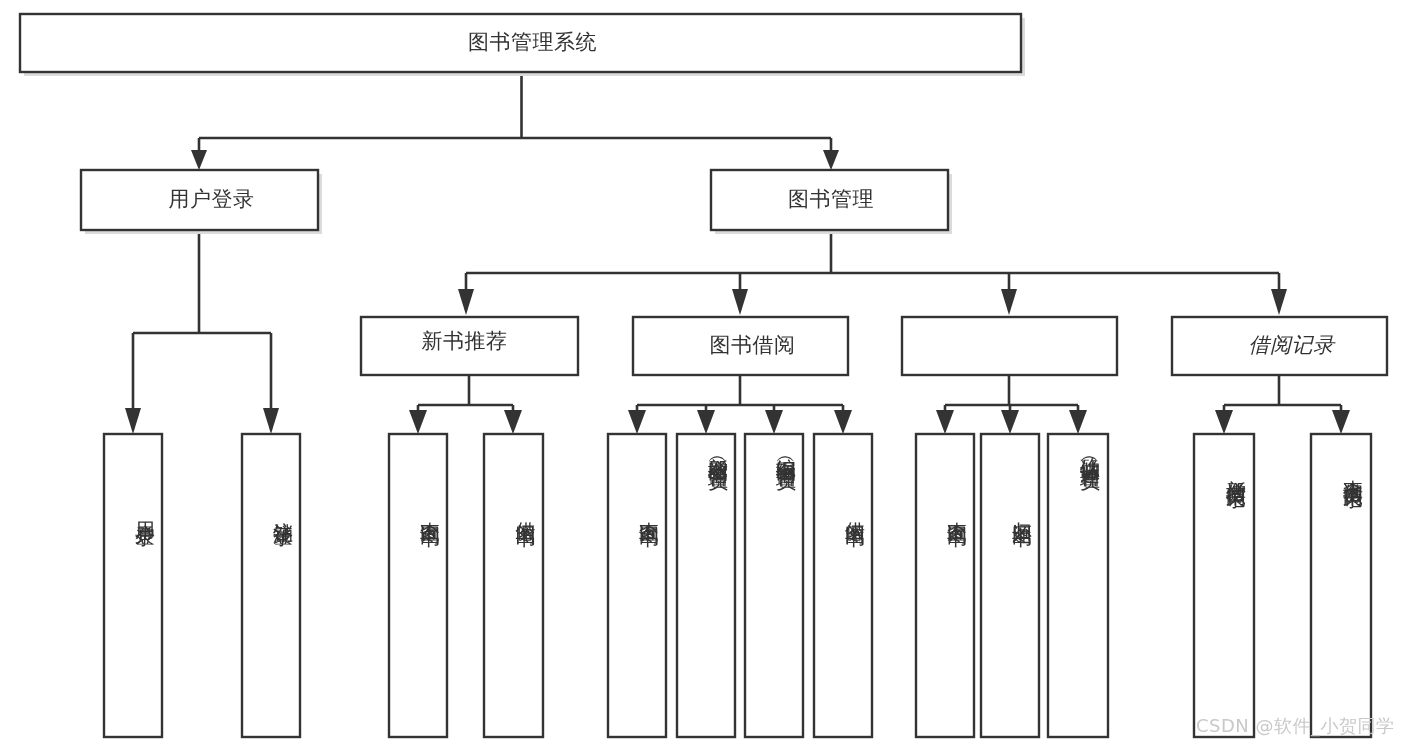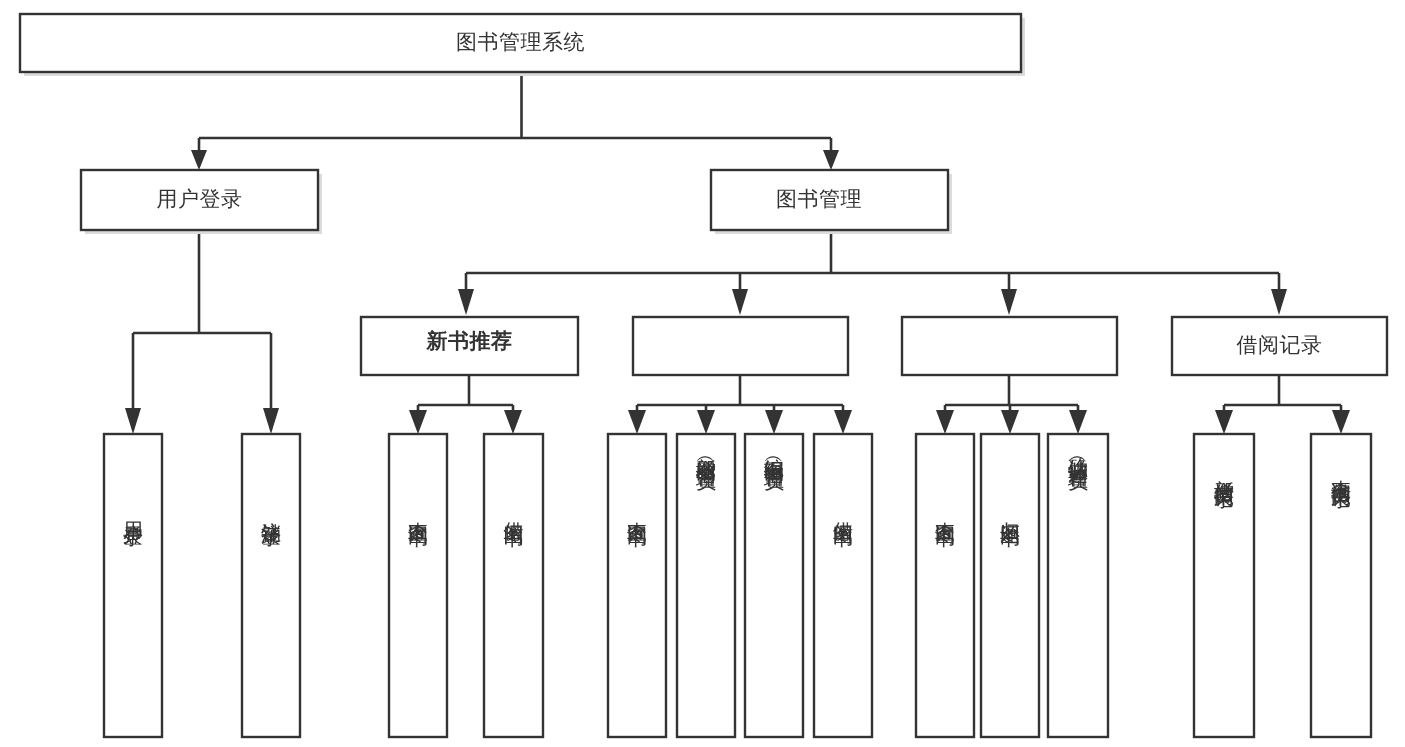--- a/index.html
+++ b/index.html
@@ -45,20 +45,21 @@
   .node-label {
     position: absolute;
     color: #333333;
     font-family: "DejaVu Sans", "Liberation Sans", sans-serif;
     display: flex;
     align-items: center;
     justify-content: center;
     text-align: center;
     pointer-events: none;
     white-space: pre;
+    padding-left: 12px;
   }
   .node-label.horizontal {
     font-size: 21px;
     letter-spacing: 0.5px;
     line-height: 1.2;
   }
   .node-label.vertical {
     writing-mode: vertical-rl;
     text-orientation: upright;
     font-size: 20px;
@@ -181,35 +182,37 @@
       <rect class="node-box" x="1194" y="434" width="60" height="303"></rect>
       <rect class="node-box" x="1311" y="434" width="60" height="303"></rect>
     </g>
   </svg>
 
   <div class="node-label horizontal" style="left:20px; top:14px; width:1001px; height:58px;">图书管理系统</div>
 
   <div class="node-label horizontal" style="left:81px; top:170px; width:237px; height:60px;">用户登录</div>
   <div class="node-label horizontal" style="left:711px; top:170px; width:216px; height:60px;">图书管理</div>
 
-  <div class="node-label horizontal" style="left:361px; top:317px; width:217px; height:50px;font-weight:bold;">新书推荐</div>
-  <div class="node-label horizontal" style="left:1172px; top:317px; width:215px; height:58px;">借阅记录</div>
+  <div class="node-label horizontal" style="left:344px; top:317px; width:217px; height:50px;">新书推荐</div>
+  <div class="node-label horizontal" style="left:633px; top:317px; width:215px; height:58px;">图书借阅</div>
+  <div class="node-label horizontal" style="left:1172px; top:317px; width:215px; height:58px;font-style:italic;">借阅记录</div>
 
   <div class="node-label vertical" style="left:104px; top:506px; width:58px; height:231px;">用户登录</div>
   <div class="node-label vertical" style="left:242px; top:506px; width:58px; height:231px;">注销登录</div>
 
   <div class="node-label vertical" style="left:389px; top:506px; width:58px; height:231px;">查询图书</div>
   <div class="node-label vertical" style="left:484px; top:506px; width:59px; height:231px;">借阅图书</div>
 
   <div class="node-label vertical" style="left:608px; top:506px; width:58px; height:231px;">查询图书</div>
   <div class="node-label vertical" style="left:677px; top:442px; width:58px; height:295px;">新增图书（管理员）</div>
   <div class="node-label vertical" style="left:745px; top:442px; width:58px; height:295px;">编辑图书（管理员）</div>
   <div class="node-label vertical" style="left:814px; top:506px; width:58px; height:231px;">借阅图书</div>
 
   <div class="node-label vertical" style="left:916px; top:506px; width:58px; height:231px;">查询图书</div>
   <div class="node-label vertical" style="left:981px; top:506px; width:58px; height:231px;">归还图书</div>
   <div class="node-label vertical" style="left:1048px; top:442px; width:60px; height:295px;">确认归还（管理员）</div>
 
   <div class="node-label vertical" style="left:1194px; top:464px; width:60px; height:273px;">新增借阅记录</div>
   <div class="node-label vertical" style="left:1311px; top:464px; width:60px; height:273px;">查询借阅记录</div>
 
+  <div class="watermark" style="left:1196px; top:714px;">CSDN @软件_小贺同学</div>
 
 </div>
 
 </body></html>

